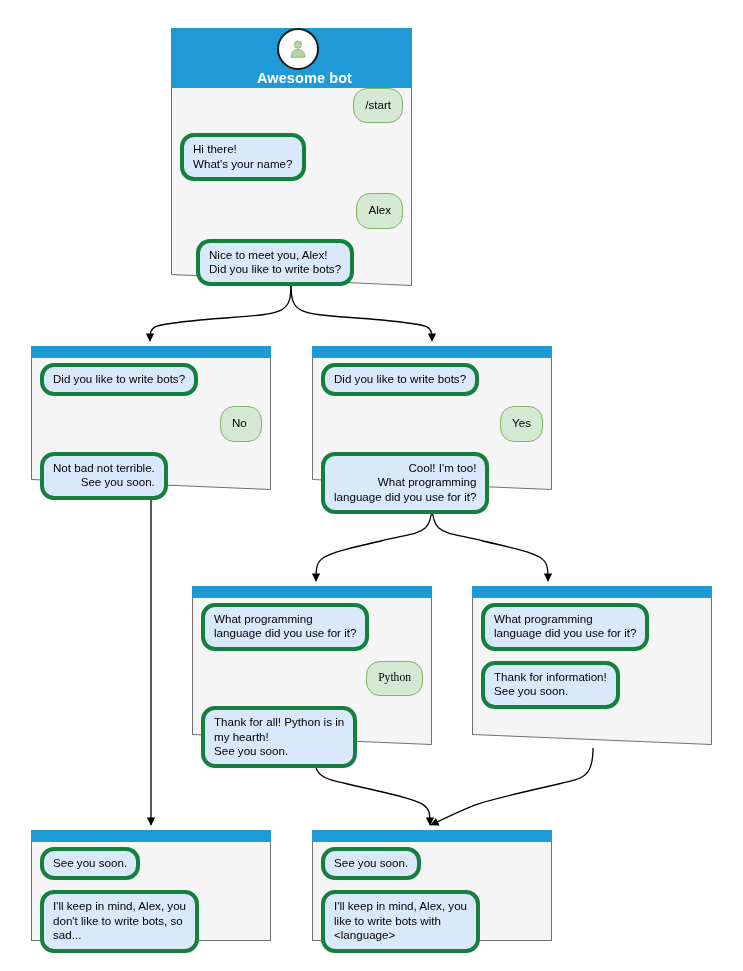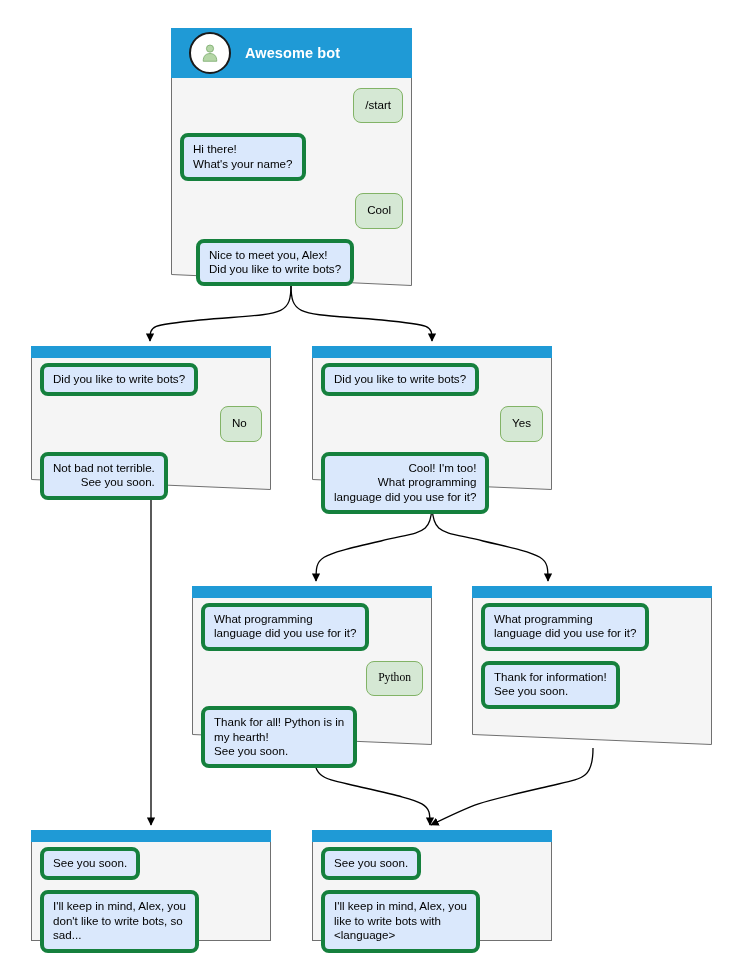--- a/index.html
+++ b/index.html
@@ -52,22 +52,23 @@
   .header {
     position: absolute;
     left: 0; top: 0;
     width: 100%;
     background: #1f9ad6;
     box-sizing: border-box;
     display: flex;
     align-items: center;
   }
   .header.tall {
-    height: 50px;
-    padding-left: 18px;
+    height: 60px;
+    padding-left: 12px;
+    flex-direction: column;
   }
   .header.thin {
     height: 12px;
   }
   .avatar {
     width: 38px;
     height: 38px;
     border-radius: 50%;
     background: #ffffff;
     border: 2px solid #1a1a1a;
@@ -91,21 +92,21 @@
     padding: 0 9px;
   }
   .msg-row {
     display: flex;
     margin-bottom: 10px;
   }
   .msg-row.left  { justify-content: flex-start; }
   .msg-row.right { justify-content: flex-end; }
 
   .bubble {
-    border-radius: 8px;
+    border-radius: 14px;
     padding: 5px 9px 6px 9px;
     font-size: 11.6px;
     line-height: 14.4px;
     color: #000000;
     white-space: pre-line;
     box-sizing: border-box;
   }
   .bubble.bot {
     background: #dae8fc;
     border: 4px solid #15803d;
@@ -157,21 +158,21 @@
     </div>
     <div class="messages" style="top:60px;">
       <div class="msg-row right">
         <div class="bubble user">/start</div>
       </div>
       <div class="msg-row left" style="margin-top:4px;">
         <div class="bubble bot">Hi there!
 What's your name?</div>
       </div>
       <div class="msg-row right" style="margin-top:12px;">
-        <div class="bubble user">Cool</div>
+        <div class="bubble user">Alex</div>
       </div>
       <div class="msg-row left" style="margin-top:6px;margin-left:16px;">
         <div class="bubble bot">Nice to meet you, Alex!
 Did you like to write bots?</div>
       </div>
     </div>
   </div>
 
   <div class="node skew" style="left:31px; top:346px; width:240px; height:144px;">
     <svg class="skew-outline" viewBox="0 0 240 144" preserveAspectRatio="none">

